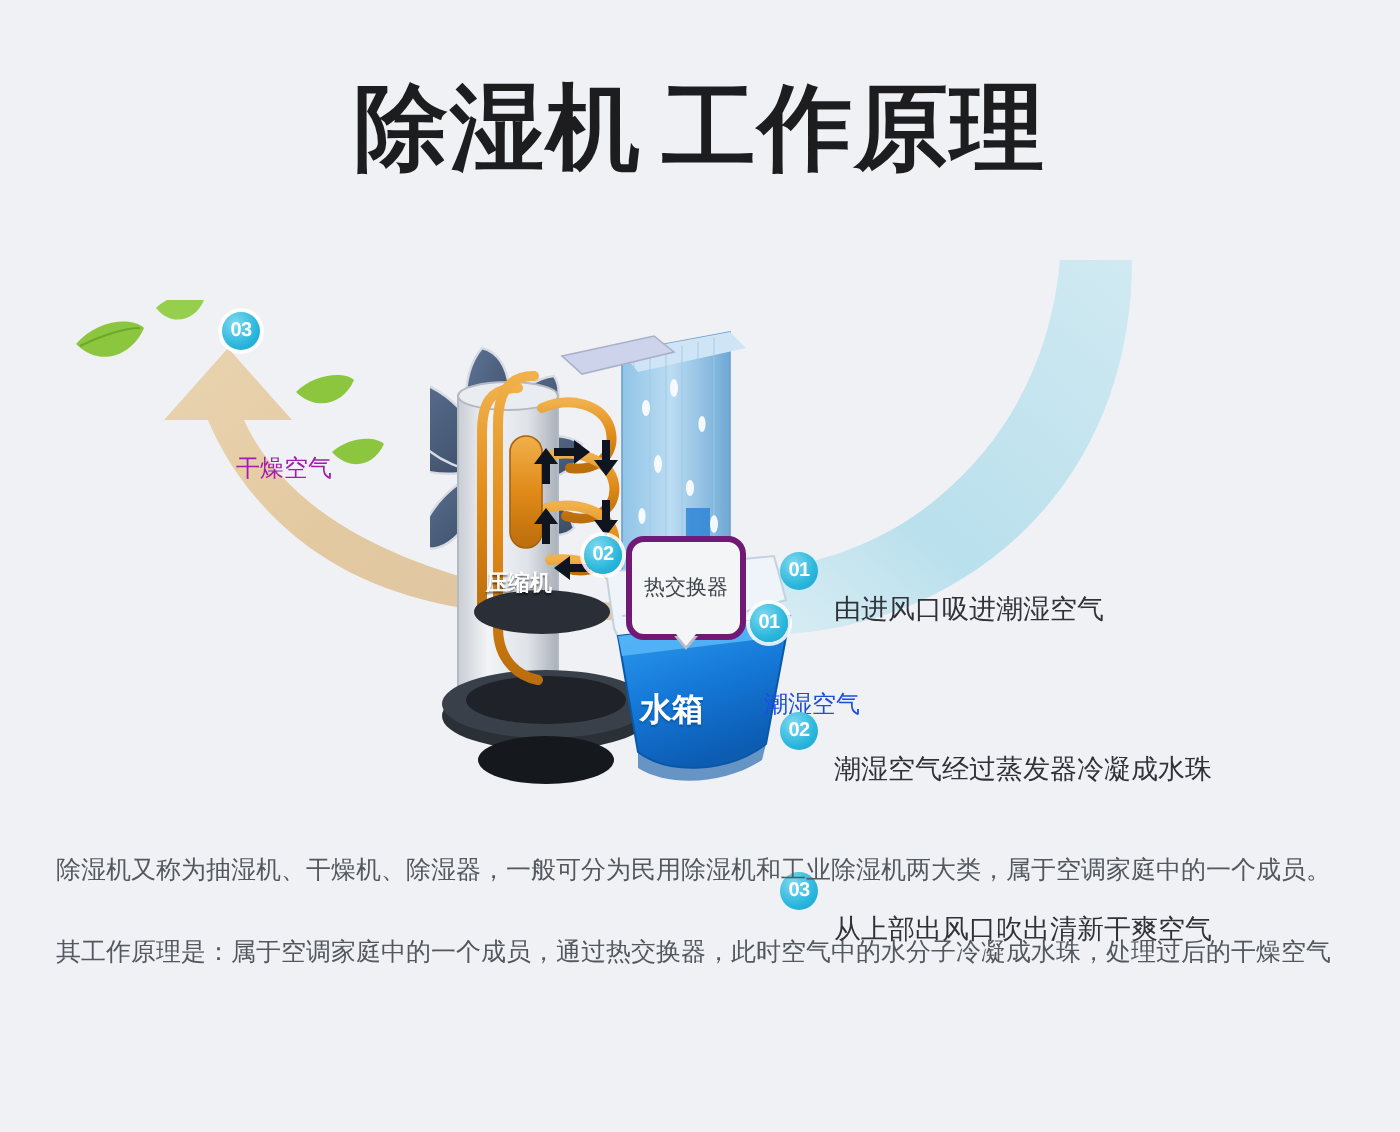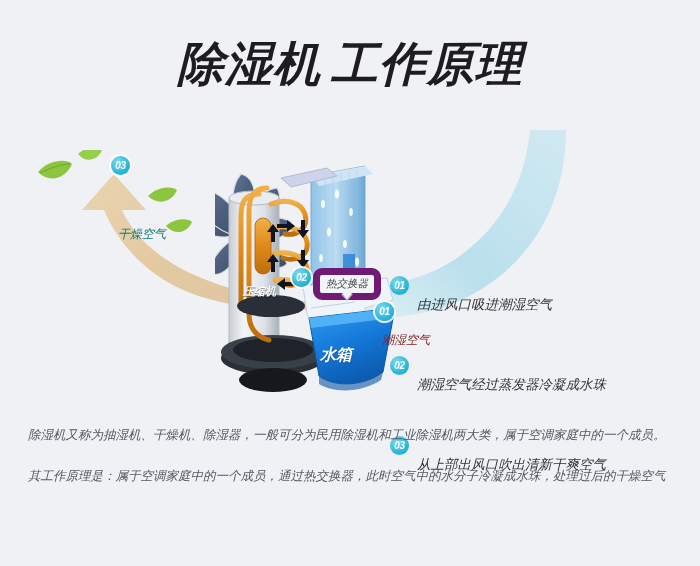--- a/index.html
+++ b/index.html
@@ -2,21 +2,21 @@
 <html><head>
 <meta charset="utf-8">
 <style>
   html,body{margin:0;padding:0;}
   body{
     width:700px;height:566px;
     background:#f0f1f5;
     font-family:"Liberation Sans","DejaVu Sans",sans-serif;
     overflow:hidden;position:relative;
   }
-  .page{position:relative;width:647px;height:566px;font-style:italic;}
+  .page{position:relative;width:647px;height:566px;}
 
   
   .title{
     position:absolute;left:0;top:36px;width:700px;
     text-align:center;
     font-size:47px;line-height:56px;
     font-weight:bold;color:#1d1d1f;
     letter-spacing:1px;
     white-space:nowrap;
   }
@@ -24,41 +24,41 @@
 
   
   .diagram{position:absolute;left:0;top:120px;width:700px;height:290px;}
 
   
   .dry-arrow{position:absolute;left:18px;top:30px;width:310px;height:160px;}
   .humid-swoosh{position:absolute;left:330px;top:8px;width:240px;height:190px;}
 
   
   .art-label{position:absolute;font-size:11.5px;color:#5d5242;white-space:nowrap;}
-  .lbl-dry{left:118px;top:106px;color:#0f766e;font-size:12px;}
-  .lbl-humid{left:382px;top:212px;color:#7f1d1d;font-size:12px;}
+  .lbl-dry{left:118px;top:106px;color:#a21caf;font-size:12px;}
+  .lbl-humid{left:382px;top:224px;color:#1d4ed8;font-size:12px;}
 
   
   .badge{
     position:absolute;width:19px;height:19px;border-radius:50%;
     background:radial-gradient(circle at 35% 30%,#7fd9ef 0%,#2bb7dc 60%,#18a4cc 100%);
     color:#ffffff;font-size:10px;font-weight:bold;
     display:flex;align-items:center;justify-content:center;
     box-shadow:0 0 0 2px rgba(255,255,255,.85);
     letter-spacing:-0.3px;
   }
   .badge-dry{left:111px;top:36px;}
   .badge-humid{left:375px;top:182px;}
   .badge-hx{left:292px;top:148px;}
 
   
   .callout{
     position:absolute;left:313px;top:148px;
-    background:#f4f5f7;border:7px solid #701a75;border-radius:9px;
-    padding:2px 6px;font-size:10.5px;color:#3f444b;white-space:nowrap;
+    background:#f4f5f7;border:3px solid #701a75;border-radius:9px;
+    padding:16px 6px;font-size:10.5px;color:#3f444b;white-space:nowrap;
   }
   .callout:after{
     content:"";position:absolute;left:22px;bottom:-6px;
     width:0;height:0;border-left:5px solid transparent;
     border-right:5px solid transparent;border-top:6px solid #f4f5f7;
   }
   .callout:before{
     content:"";position:absolute;left:21px;bottom:-8px;
     width:0;height:0;border-left:6px solid transparent;
     border-right:6px solid transparent;border-top:7px solid #b9bcc2;

